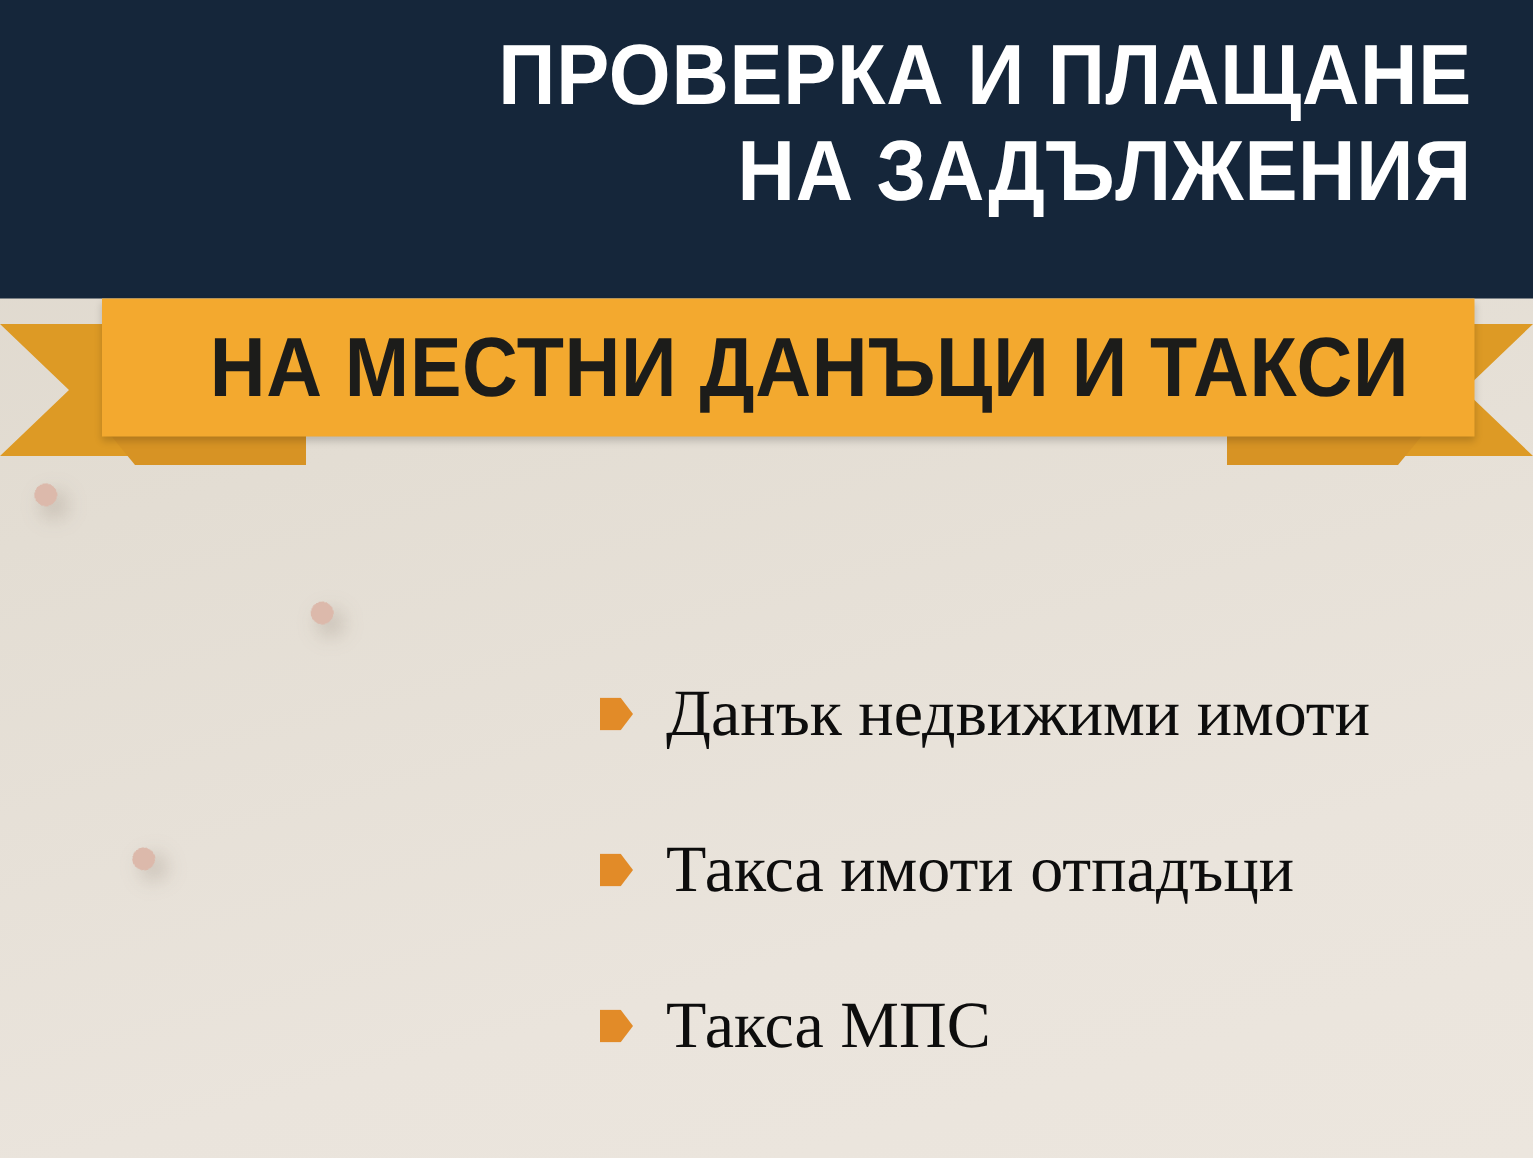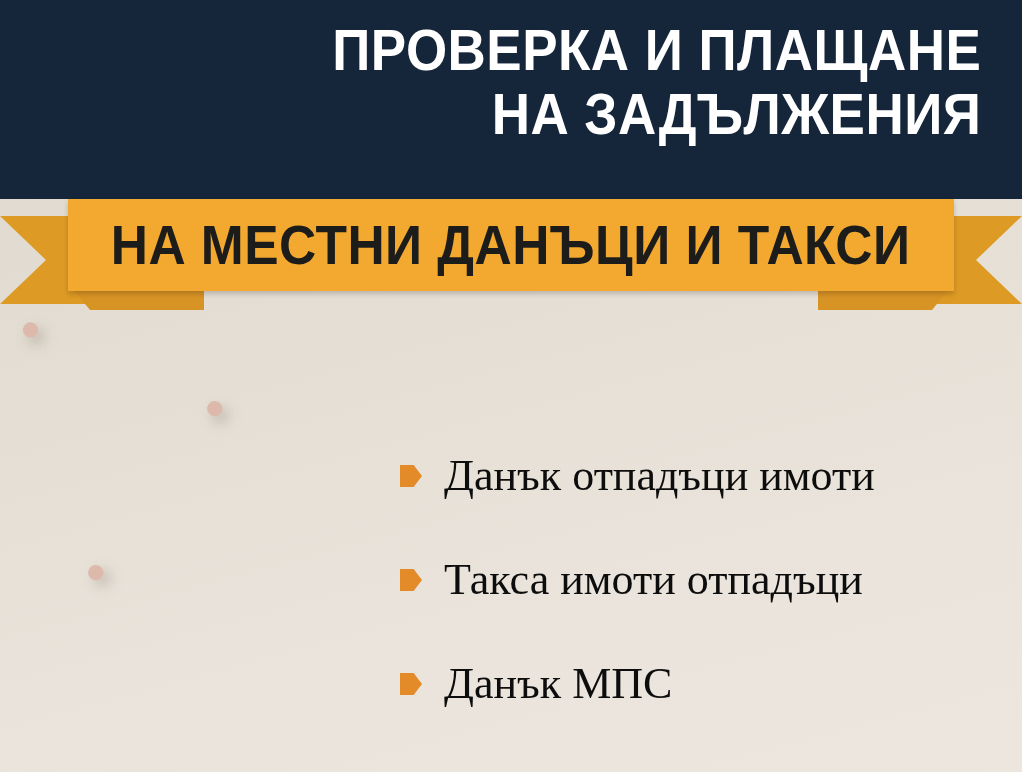--- a/index.html
+++ b/index.html
@@ -98,20 +98,21 @@
     position: absolute;
     left: 68px;
     top: 1px;
     width: 886px;
     height: 92px;
     background: #f3a92f;
     box-shadow: 0 3px 5px rgba(0,0,0,0.18);
     display: flex;
     align-items: center;
     justify-content: center;
+    padding-left: 29px;
   }
   .ribbon-text {
     color: #1c1c1a;
     font-family: "Liberation Sans", sans-serif;
     font-weight: bold;
     font-size: 56px;
     line-height: 60px;
     letter-spacing: 0.5px;
     transform: scaleX(0.92);
     white-space: nowrap;
@@ -303,25 +304,25 @@
             <path d="M80 82 L80 90 L92 90 L92 82"></path>
           </svg>
         </span>
       </div>
     </div>
   </div>
 
   <div class="list">
     <div class="list-item">
       <span class="bullet"></span>
-      <span class="list-label">Данък отпадъци имоти</span>
+      <span class="list-label">Данък недвижими имоти</span>
     </div>
     <div class="list-item">
       <span class="bullet"></span>
       <span class="list-label">Такса имоти отпадъци</span>
     </div>
     <div class="list-item">
       <span class="bullet"></span>
-      <span class="list-label">Данък МПС</span>
+      <span class="list-label">Такса МПС</span>
     </div>
   </div>
 
 </div>
 
 </body></html>

